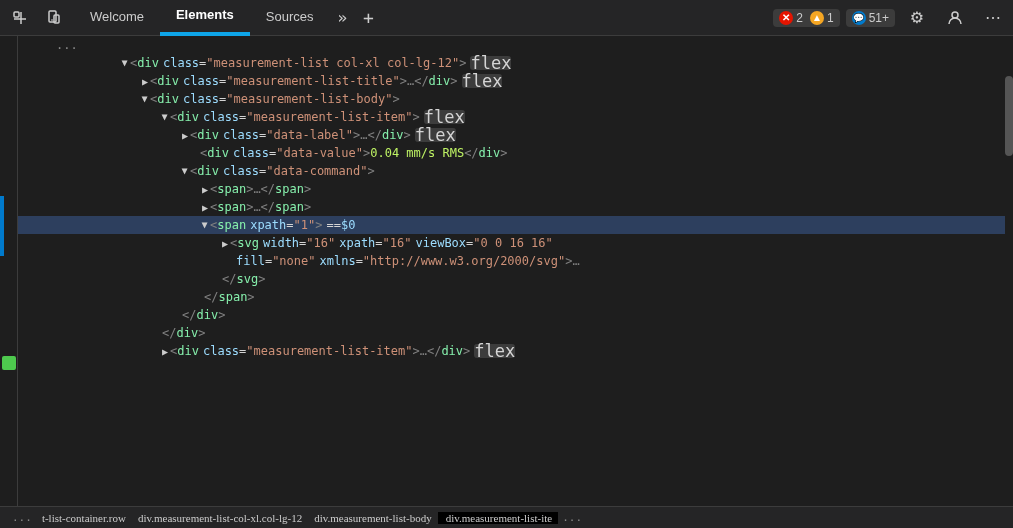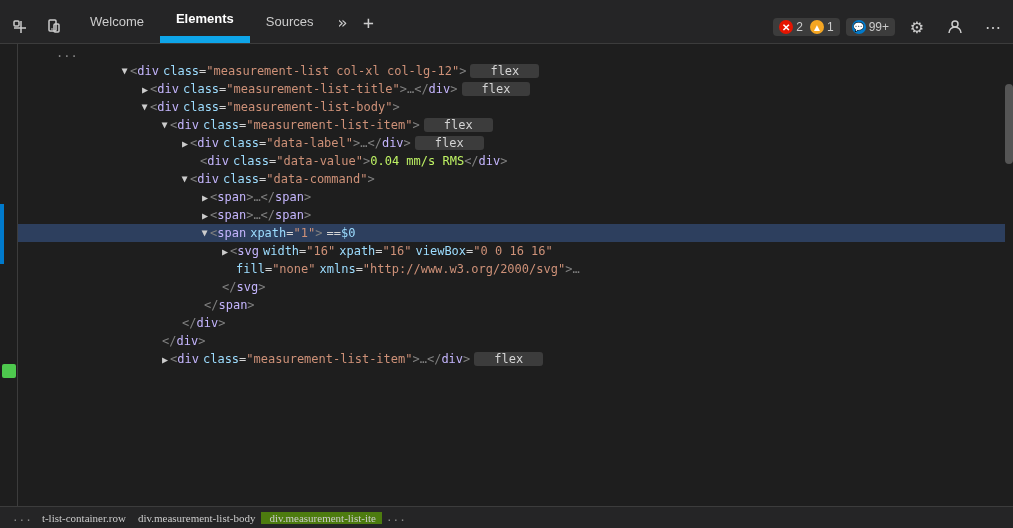--- a/index.html
+++ b/index.html
@@ -11,24 +11,24 @@
       width: 1013px;
       height: 528px;
       overflow: hidden;
       display: flex;
       flex-direction: column;
     }
 
     
     .toolbar {
       display: flex;
-      align-items: flex-end;
+      align-items: center;
       background: #252526;
       border-bottom: 1px solid #3c3c3c;
-      height: 44px;
+      height: 36px;
       padding: 0 4px;
       flex-shrink: 0;
     }
     .toolbar-left {
       display: flex;
       align-items: center;
       gap: 2px;
     }
     .toolbar-icon-btn {
       width: 32px;
@@ -203,31 +203,31 @@
       display: flex;
       align-items: center;
       padding: 0 0 0 0;
       white-space: nowrap;
       cursor: default;
     }
     .code-line.highlighted { background: #2d3f5e; }
 
     
     .xml-bracket { color: #808080; }
-    .xml-tag { color: #c4b5fd; }
+    .xml-tag { color: #86efac; }
     .xml-attr { color: #9cdcfe; }
     .xml-value { color: #ce9178; }
     .xml-text { color: #bef264; }
     .xml-equals { color: #d4d4d4; }
     .flex-badge {
       background: #3c3c3c;
       color: #d4d4d4;
       border-radius: 3px;
-      padding: 0 20px;
-      font-size: 12px;
+      padding: 0 0;
+      font-size: 17px;
       margin-left: 4px;
       height: 14px;
       display: inline-flex;
       align-items: center;
     }
     .expand-arrow {
       color: #cccccc;
       margin-right: 2px;
       font-size: 10px;
     }
@@ -251,21 +251,21 @@
       overflow: hidden;
     }
     .breadcrumb-item {
       color: #cccccc;
       font-size: 11px;
       font-family: Liberation Serif, serif;
       padding: 0 6px;
       cursor: pointer;
       white-space: nowrap;
     }
-    .breadcrumb-item.active { background: #4d7c0f; padding-left: 8px; }
+    .breadcrumb-item.active { background: #000000; padding-left: 8px; }
     .breadcrumb-ellipsis {
       color: #888;
       font-size: 11px;
       padding: 0 4px;
     }
 
     
     .scrollbar-right {
       width: 8px;
       background: #1e1e1e;
@@ -335,21 +335,21 @@
       <span class="badge-count">2</span>
       <div class="badge-circle-yellow" style="margin-left:4px;">
         <span>▲</span>
       </div>
       <span class="badge-count">1</span>
     </div>
     <div class="badge-99">
       <div class="badge-circle-blue">
         <span style="font-size:9px;">💬</span>
       </div>
-      <span class="badge-count">99+</span>
+      <span class="badge-count">51+</span>
     </div>
     <button class="toolbar-icon-btn">
       <span>⚙</span>
     </button>
     <button class="toolbar-icon-btn">
       <svg width="16" height="16" viewBox="0 0 16 16" fill="none">
         <circle cx="8" cy="5" r="3" stroke="#ccc" stroke-width="1.5" fill="none"></circle>
         <path d="M2 14c0-3.3 2.7-6 6-6s6 2.7 6 6" stroke="#ccc" stroke-width="1.5" fill="none"></path>
       </svg>
     </button>
@@ -616,16 +616,17 @@
 
   <div class="scrollbar-right">
     <div class="scrollbar-thumb"></div>
   </div>
 
 </div>
 
 <div class="breadcrumb-bar">
   <span class="breadcrumb-ellipsis">...</span>
   <span class="breadcrumb-item">t-list-container.row</span>
+  <span class="breadcrumb-item">div.measurement-list-col-xl.col-lg-12</span>
   <span class="breadcrumb-item">div.measurement-list-body</span>
   <span class="breadcrumb-item active">div.measurement-list-ite</span>
   <span class="breadcrumb-ellipsis">...</span>
 </div>
 
 </body></html>

